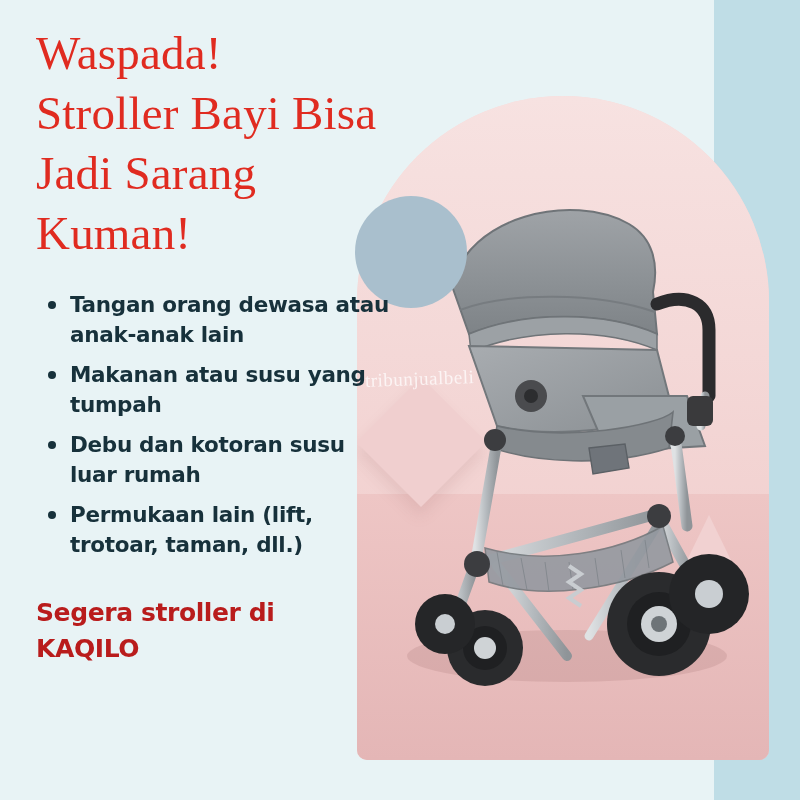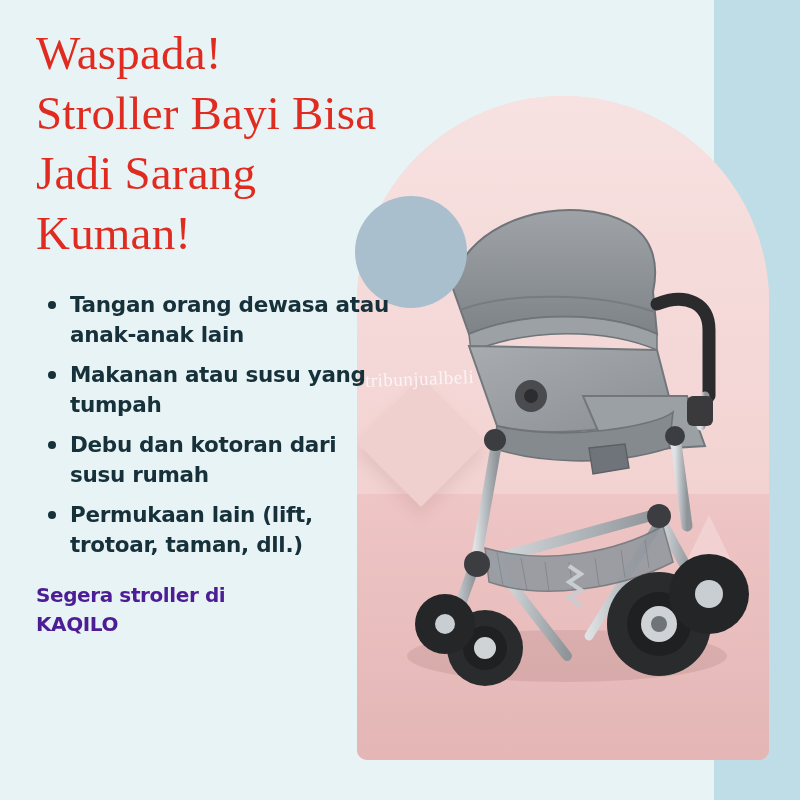--- a/index.html
+++ b/index.html
@@ -53,24 +53,24 @@
     padding-left: 30px;
   }
   ul.bullets li .dot {
     position: absolute;
     left: 8px; top: 11px;
     width: 8px; height: 8px;
     border-radius: 50%;
     background: #17313b;
   }
   .cta {
-    margin-top: 20px;
-    color: #4c1d95;
+    margin-top: 34px;
+    color: #b91c1c;
     font-family: "DejaVu Sans", sans-serif;
-    font-size: 20px;
+    font-size: 25px;
     font-weight: 700;
     line-height: 1.45;
     letter-spacing: -0.4px;
     white-space: pre-line;
   }
   
   .photo-arch {
     position: absolute;
     left: 357px; top: 96px;
     width: 412px; height: 664px;
@@ -233,21 +233,21 @@
 
   <div class="left-panel">
     <h1 class="headline">Waspada!
 Stroller Bayi Bisa
 Jadi Sarang
 Kuman!</h1>
 
     <ul class="bullets">
       <li><span class="dot"></span><span>Tangan orang dewasa atau anak-anak lain</span></li>
       <li><span class="dot"></span><span>Makanan atau susu yang tumpah</span></li>
-      <li><span class="dot"></span><span>Debu dan kotoran dari susu rumah</span></li>
+      <li><span class="dot"></span><span>Debu dan kotoran susu luar rumah</span></li>
       <li><span class="dot"></span><span>Permukaan lain (lift, trotoar, taman, dll.)</span></li>
     </ul>
 
     <div class="cta">Segera stroller di
 KAQILO</div>
   </div>
 
 </div>
 
 </body></html>

